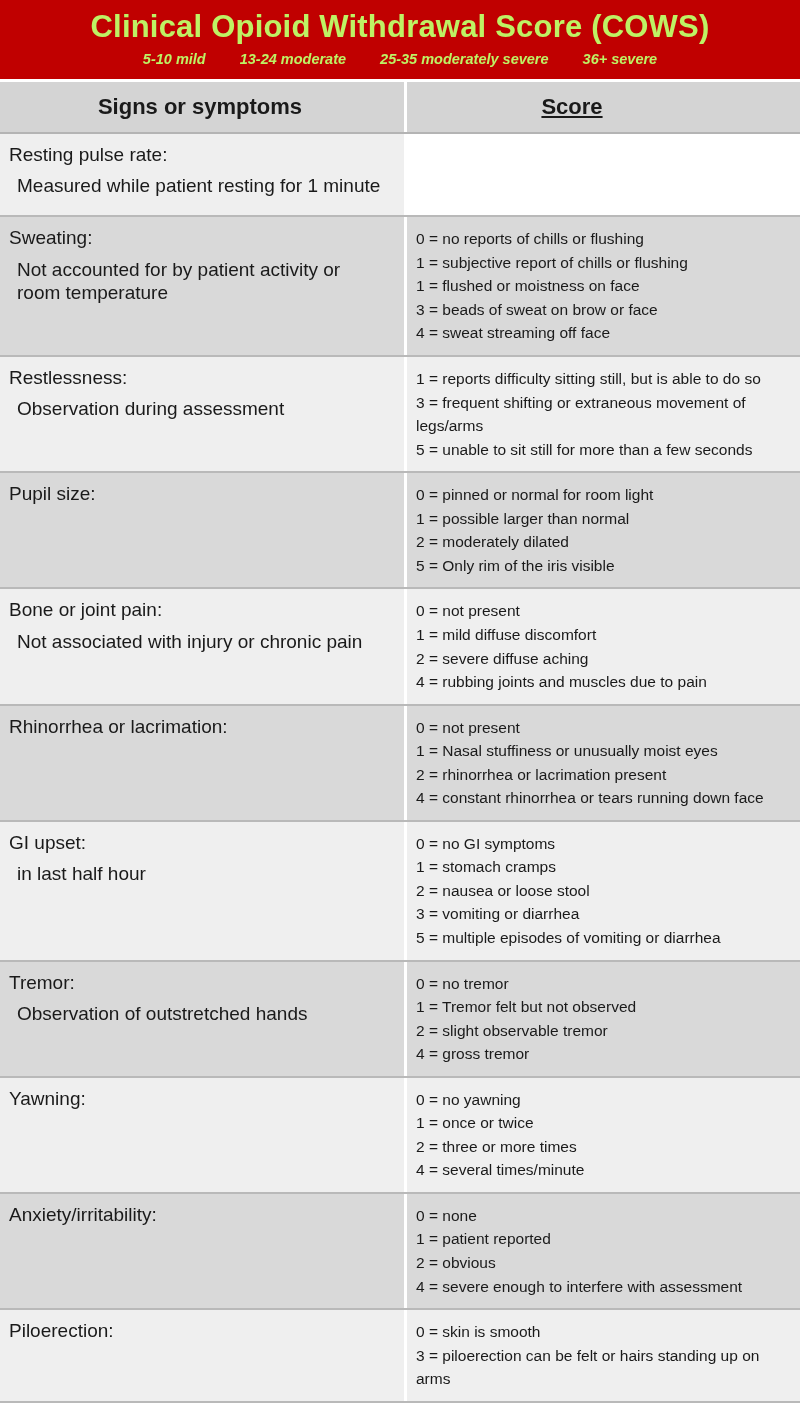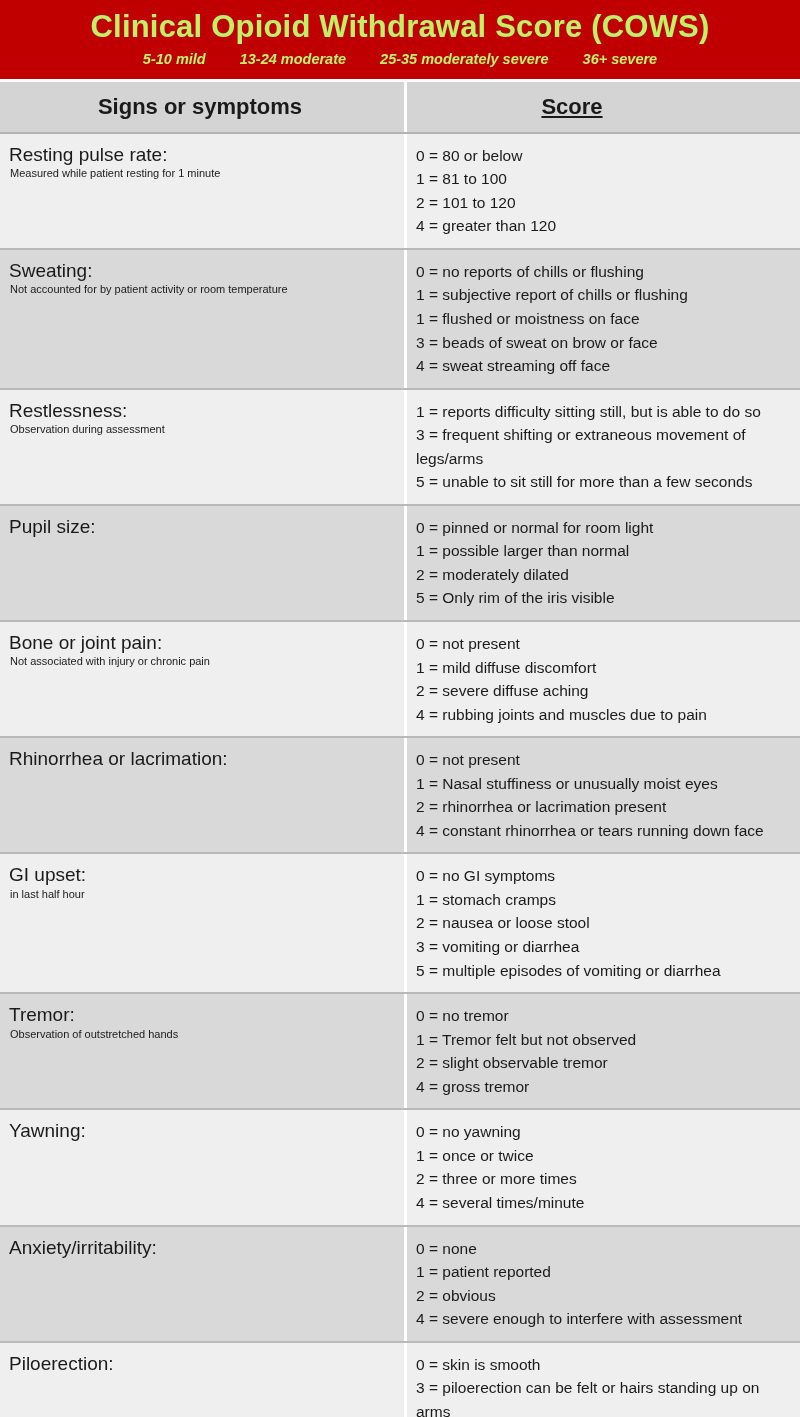--- a/index.html
+++ b/index.html
@@ -87,23 +87,23 @@
   }
   .cell.score {
     width: 393px;
   }
   .sign-title {
     font-size: 19px;
     line-height: 1.18;
     margin: 0 0 1px 0;
   }
   .sign-sub {
-    font-size: 11px;
+    font-size: 19px;
     line-height: 1.22;
-    margin: 1px;
+    margin: 8px;
   }
   .score-line {
     font-size: 15.5px;
     line-height: 1.52;
     white-space: normal;
   }
 </style>
 </head>
 <body>
 
@@ -123,26 +123,20 @@
     <div class="thead">
       <div class="th left">Signs or symptoms</div>
       <div class="th right">Score</div>
     </div>
     <div id="rows">
         <div class="row">
           <div class="cell sign">
             <div class="sign-title">Resting pulse rate:</div>
             <div class="sign-sub">Measured while patient resting for 1 minute</div>
           </div>
-          <div class="cell score">
-            <div class="score-line">0 = 80 or below</div>
-            <div class="score-line">1 = 81 to 100</div>
-            <div class="score-line">2 = 101 to 120</div>
-            <div class="score-line">4 = greater than 120</div>
-          </div>
         </div>
         <div class="row alt">
           <div class="cell sign">
             <div class="sign-title">Sweating:</div>
             <div class="sign-sub">Not accounted for by patient activity or room temperature</div>
           </div>
           <div class="cell score">
             <div class="score-line">0 = no reports of chills or flushing</div>
             <div class="score-line">1 = subjective report of chills or flushing</div>
             <div class="score-line">1 = flushed or moistness on face</div>

